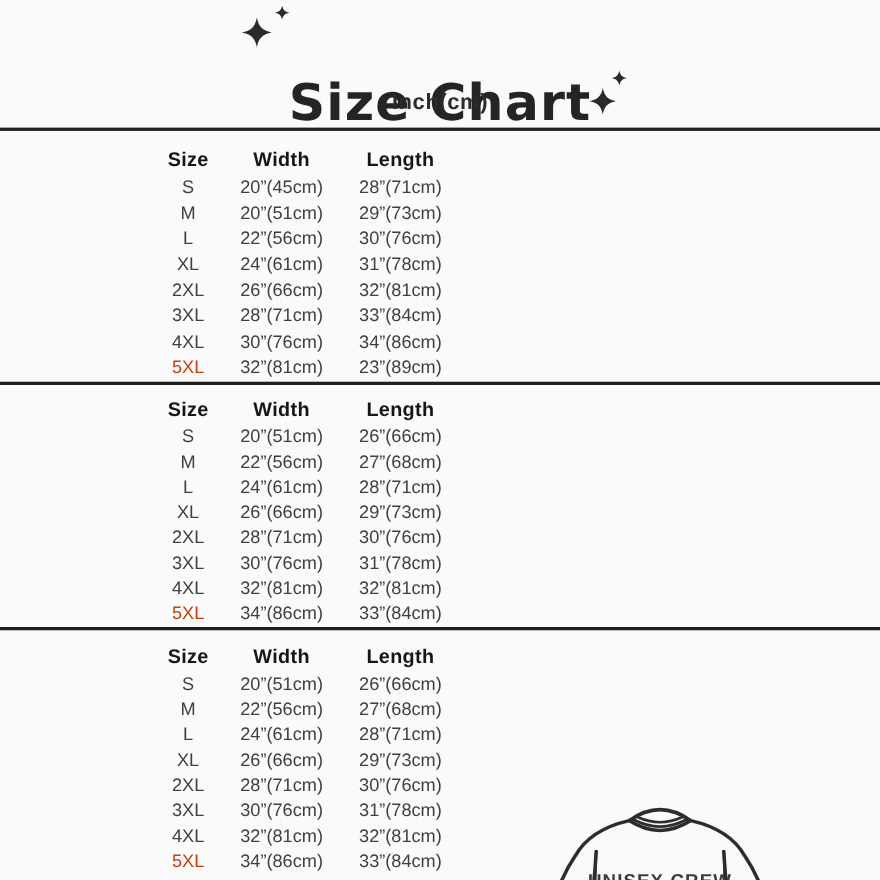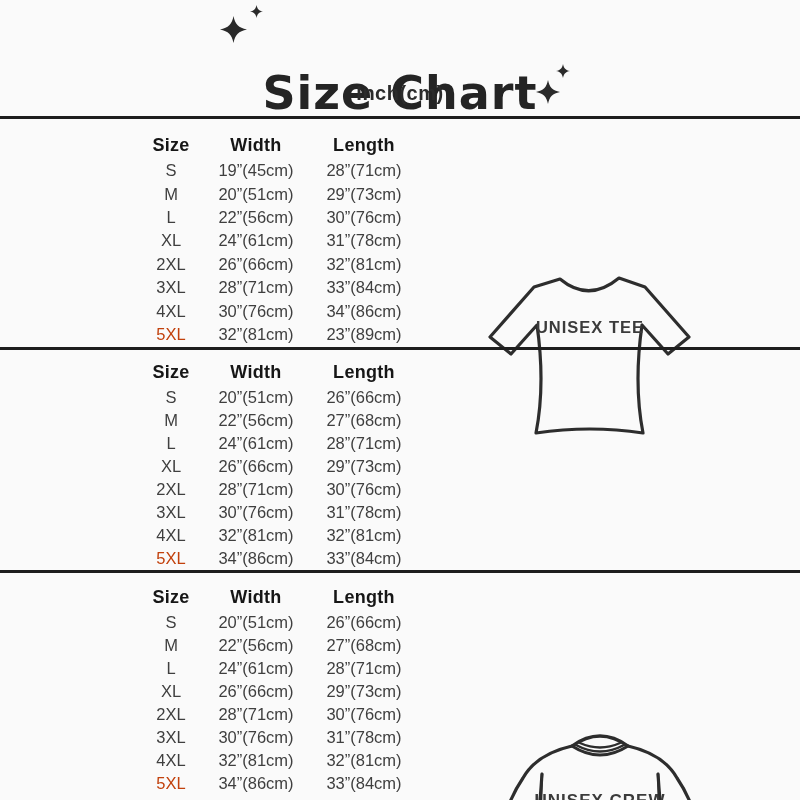--- a/index.html
+++ b/index.html
@@ -96,21 +96,21 @@
   <section class="section sec-tee">
     <div class="size-table">
       <div class="thead">
         <span>Size</span>
         <span>Width</span>
         <span>Length</span>
       </div>
       <div class="tbody">
           <div class="trow">
             <span class="cell">S</span>
-            <span class="cell">19”(45cm)</span>
+            <span class="cell">20”(45cm)</span>
             <span class="cell">28”(71cm)</span>
           </div>
           <div class="trow">
             <span class="cell">M</span>
             <span class="cell">20”(51cm)</span>
             <span class="cell">29”(73cm)</span>
           </div>
           <div class="trow">
             <span class="cell">L</span>
             <span class="cell">22”(56cm)</span>
@@ -135,26 +135,20 @@
             <span class="cell">4XL</span>
             <span class="cell">30”(76cm)</span>
             <span class="cell">34”(86cm)</span>
           </div>
           <div class="trow">
             <span class="cell dim">5XL</span>
             <span class="cell">32”(81cm)</span>
             <span class="cell">23”(89cm)</span>
           </div>
         </div>
-    </div>
-    <div class="figure fig-tee">
-      <svg width="215" height="180" viewBox="0 0 215 180">
-        <path class="garment" d="M 78,14 Q 107,38 137,13 L 163,22 L 207,72 L 186,89 L 160,60 C 155,95 154,132 161,168 Q 108,160 54,168 C 61,132 60,95 55,60 L 29,89 L 8,72 L 52,22 Z"></path>
-        <text class="garment-label" x="108" y="68" font-size="16.5">UNISEX TEE</text>
-      </svg>
     </div>
   </section>
 
   <section class="section sec-crew">
     <div class="size-table">
       <div class="thead">
         <span>Size</span>
         <span>Width</span>
         <span>Length</span>
       </div>

